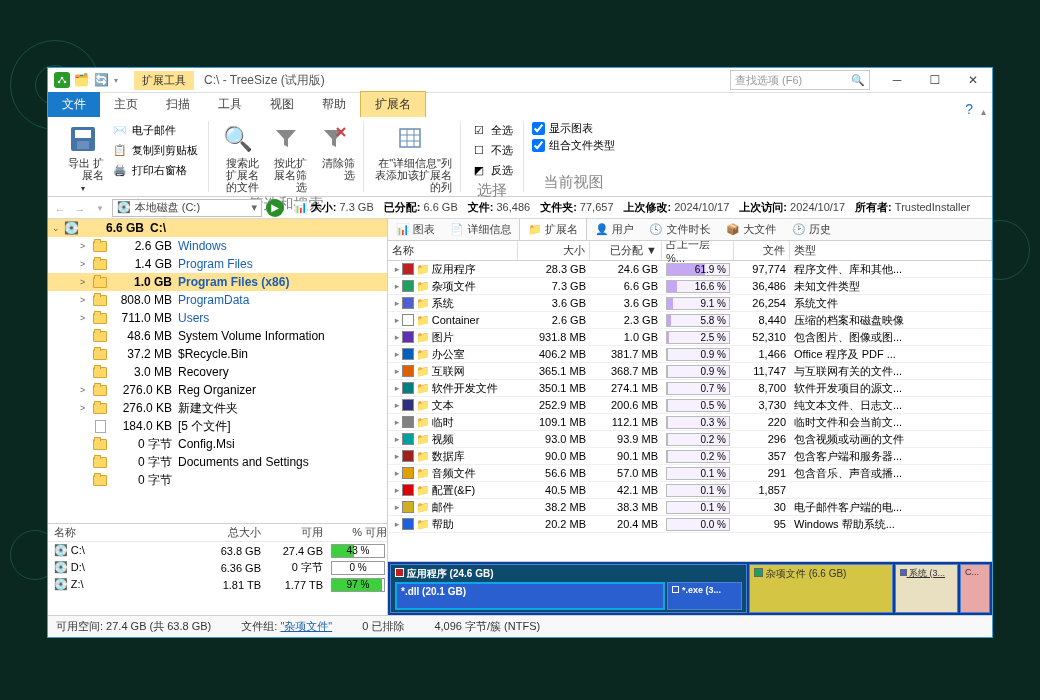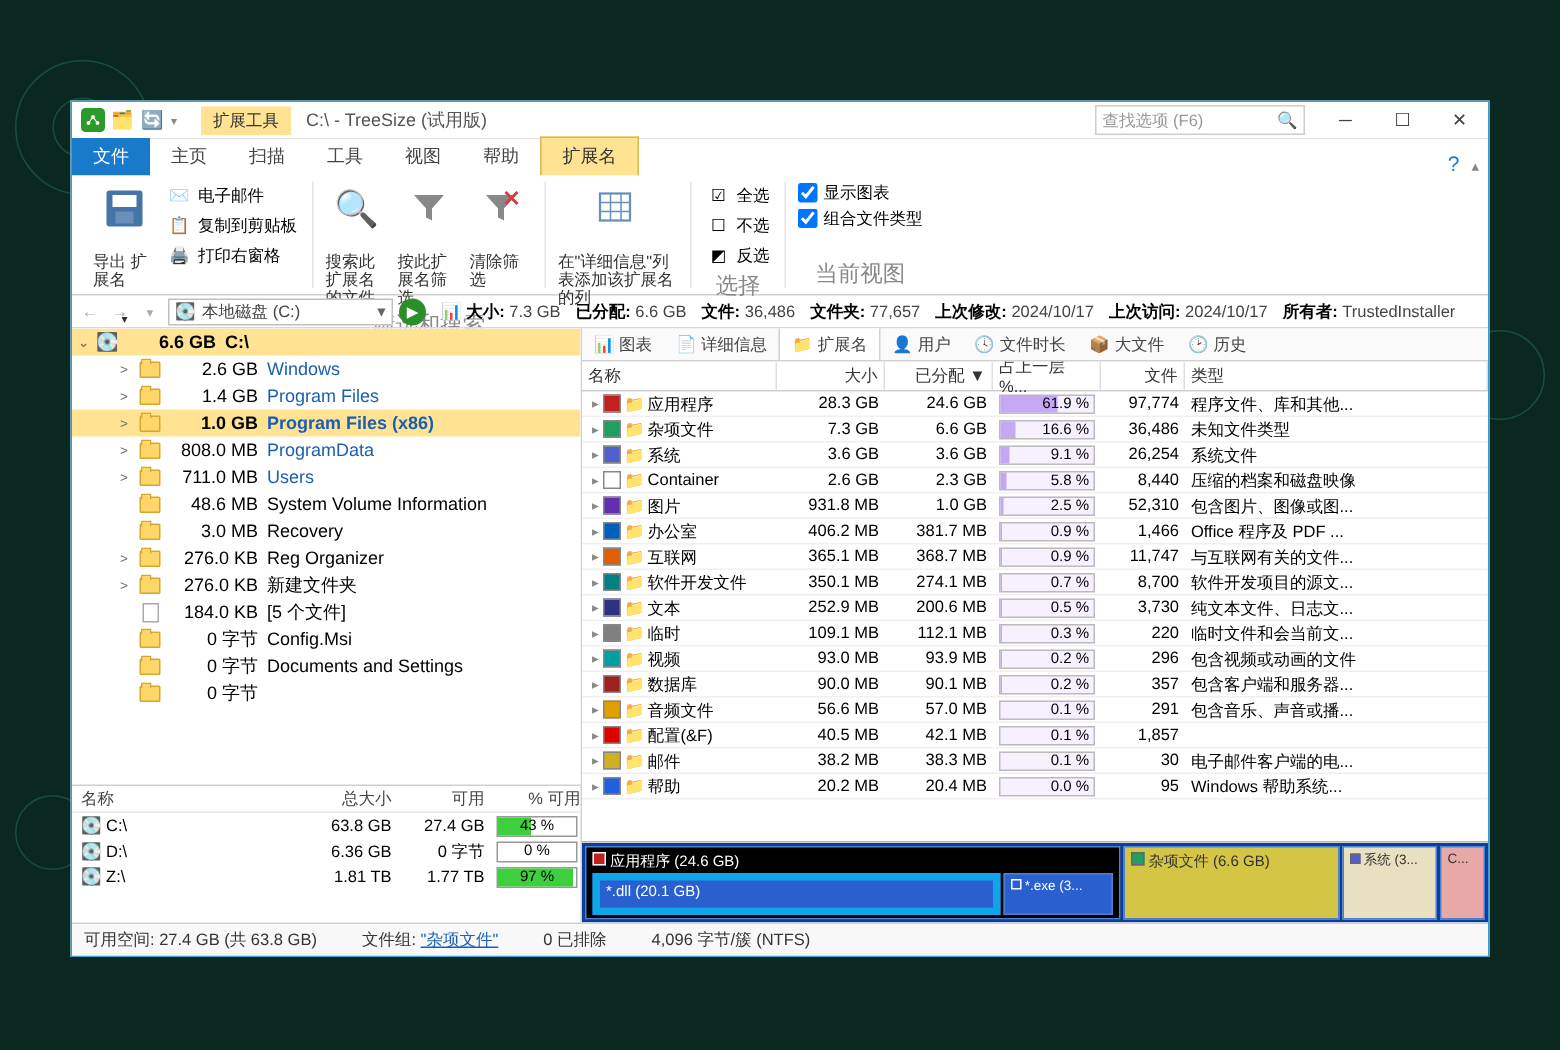--- a/index.html
+++ b/index.html
@@ -19,21 +19,21 @@
 .tab{padding:4px 14px;font-size:12px;color:#444;}
 .tab.file{background:#1979ca;color:#fff;}
 .tab.active{background:#ffe292;color:#333;border:1px solid #d4b850;border-bottom:none;}
 .help-icon{margin-left:auto;margin-right:8px;color:#1979ca;font-size:14px;}
 .ribbon{height:80px;background:#fff;border-bottom:1px solid #d0d0d0;display:flex;padding:4px 6px;}
 .rgroup{display:flex;flex-direction:column;align-items:center;border-right:1px solid #e4e4e4;padding:0 8px;}
 .rgroup-content{flex:1;display:flex;align-items:flex-start;gap:6px;}
 .rgroup-label{font-size:15px;color:#888;padding-top:2px;}
 .bigbtn{display:flex;flex-direction:column;align-items:center;width:42px;padding-top:2px;gap:2px;color:#333;}
 .bigbtn .icn{width:32px;height:32px;display:flex;align-items:center;justify-content:center;}
-.bigbtn span{font-size:11px;text-align:left;line-height:12px;margin-top:12px;}
+.bigbtn span{font-size:11px;text-align:right;line-height:12px;}
 .smallbtn-stack{display:flex;flex-direction:column;gap:2px;font-size:11px;}
 .smallbtn{display:flex;align-items:center;gap:4px;padding:1px 2px;}
 .sicn{width:16px;height:16px;display:flex;align-items:center;justify-content:center;}
 .chk{display:flex;align-items:center;gap:4px;font-size:11px;}
 .chk input{width:13px;height:13px;}
 .pathbar{height:22px;border-bottom:1px solid #d8d8d8;display:flex;align-items:center;padding:0 4px;gap:4px;font-size:11px;color:#444;}
 .navarrow{width:16px;height:16px;display:flex;align-items:center;justify-content:center;color:#aaa;}
 .pathinput{border:1px solid #c0c0c0;height:18px;flex:0 0 150px;display:flex;align-items:center;padding:0 4px;background:#fff;}
 .pathinput .dd{margin-left:auto;color:#666;}
 .gobtn{width:18px;height:18px;background:#2a8f2a;border-radius:50%;display:flex;align-items:center;justify-content:center;color:#fff;font-size:10px;}
@@ -77,21 +77,21 @@
 .grow{display:flex;height:17px;font-size:11px;border-bottom:1px solid #f0f0f0;}
 .grow>div{display:flex;align-items:center;padding:0 4px;}
 .grow .gc-size,.grow .gc-alloc,.grow .gc-files{justify-content:flex-end;}
 .gexp{width:10px;color:#888;font-size:9px;display:flex;align-items:center;justify-content:center;}
 .colbox{width:12px;height:12px;border:1px solid #888;margin-right:2px;}
 .pctbox{width:68px;height:13px;position:relative;border:1px solid #bbb;background:#f6f0ff;}
 .pctfill2{position:absolute;left:0;top:0;bottom:0;background:#c4a8f4;}
 .pctbox span{position:absolute;inset:0;display:flex;align-items:center;justify-content:flex-end;padding-right:3px;font-size:10px;}
 .treemap{height:54px;border-top:1px solid #d0d0d0;background:#0a3fa0;display:flex;padding:2px;gap:2px;font-size:10px;color:#fff;}
 .tmblock{border:1px solid #5080d0;padding:2px 4px;overflow:hidden;position:relative;}
-.tmblock.sel{border:5px solid #0ea5e9;}
+.tmblock.sel{border:2px solid #0ea5e9;}
 .statusbar{height:22px;border-top:1px solid #d0d0d0;display:flex;align-items:center;font-size:11px;color:#333;padding:0 8px;gap:30px;background:#f8f8f8;}
 .statusbar a{color:#1a5fb4;text-decoration:underline;}
 </style>
 </head>
 <body>
 
 <div class="bg-circles">
   <div style="width:90px;height:90px;left:10px;top:40px;"></div>
   <div style="width:40px;height:40px;left:35px;top:65px;"></div>
   <div style="width:60px;height:60px;left:970px;top:220px;"></div>
@@ -323,20 +323,28 @@
               <span class="folder-icn"></span>
             </span>
             <span class="tsize">48.6 MB</span>
             <span class="tname ">System Volume Information</span>
           </div>
           <div class="treerow " style="padding-left:32px;">
             <span class="expander"></span>
             <span class="ficon">
               <span class="folder-icn"></span>
             </span>
+            <span class="tsize">37.2 MB</span>
+            <span class="tname ">$Recycle.Bin</span>
+          </div>
+          <div class="treerow " style="padding-left:32px;">
+            <span class="expander"></span>
+            <span class="ficon">
+              <span class="folder-icn"></span>
+            </span>
             <span class="tsize">3.0 MB</span>
             <span class="tname ">Recovery</span>
           </div>
           <div class="treerow " style="padding-left:32px;">
             <span class="expander">&gt;</span>
             <span class="ficon">
               <span class="folder-icn"></span>
             </span>
             <span class="tsize">276.0 KB</span>
             <span class="tname ">Reg Organizer</span>
@@ -649,29 +657,29 @@
                   <div class="pctfill2" style="width:0%;"></div>
                   <span>0.0 %</span>
                 </div>
               </div>
       <div class="gc-files">95</div>
       <div class="gc-type">Windows 帮助系统...</div>
     </div>
           </div>
       </div>
       <div class="treemap">
-        <div class="tmblock" style="flex:2.6;background:#000000;">
+        <div class="tmblock" style="flex:2.6;background:#0c4a6e;font-weight:bold;">
           <div style="margin-bottom:1px;"><span style="display:inline-block;width:9px;height:9px;border:1px solid #fff;background:#c02020;"></span> <span>应用程序 (24.6 GB)</span></div>
           <div style="display:flex;gap:2px;height:28px;">
             <div class="tmblock sel" style="flex:4;background:#2a5fd0;">*.dll (20.1 GB)</div>
             <div class="tmblock" style="flex:1;background:#2a5fd0;font-size:9px;"><span style="display:inline-block;width:7px;height:7px;border:1px solid #fff;"></span> <span>*.exe (3...</span></div>
           </div>
         </div>
         <div class="tmblock" style="flex:1;background:#d4c545;color:#333;"><span style="display:inline-block;width:9px;height:9px;border:1px solid #666;background:#20a060;"></span> <span>杂项文件 (6.6 GB)</span></div>
-        <div class="tmblock" style="flex:0.4;background:#e8e0c0;color:#333;font-size:9px;"><span style="display:inline-block;width:7px;height:7px;border:1px solid #666;background:#5060d0;"></span> <span>系统 (3...</span></div>
+        <div class="tmblock" style="flex:0.4;background:#e8e0c0;color:#333;font-size:9px;text-decoration:underline;"><span style="display:inline-block;width:7px;height:7px;border:1px solid #666;background:#5060d0;"></span> <span>系统 (3...</span></div>
         <div class="tmblock" style="flex:0.15;background:#e8a8a8;color:#333;font-size:9px;">C...</div>
       </div>
     </div>
   </div>
 
   <div class="statusbar">
     <span>可用空间: 27.4 GB  (共 63.8 GB)</span>
     <span><span>文件组:</span> <a>"杂项文件"</a></span>
     <span>0 已排除</span>
     <span>4,096 字节/簇 (NTFS)</span>

